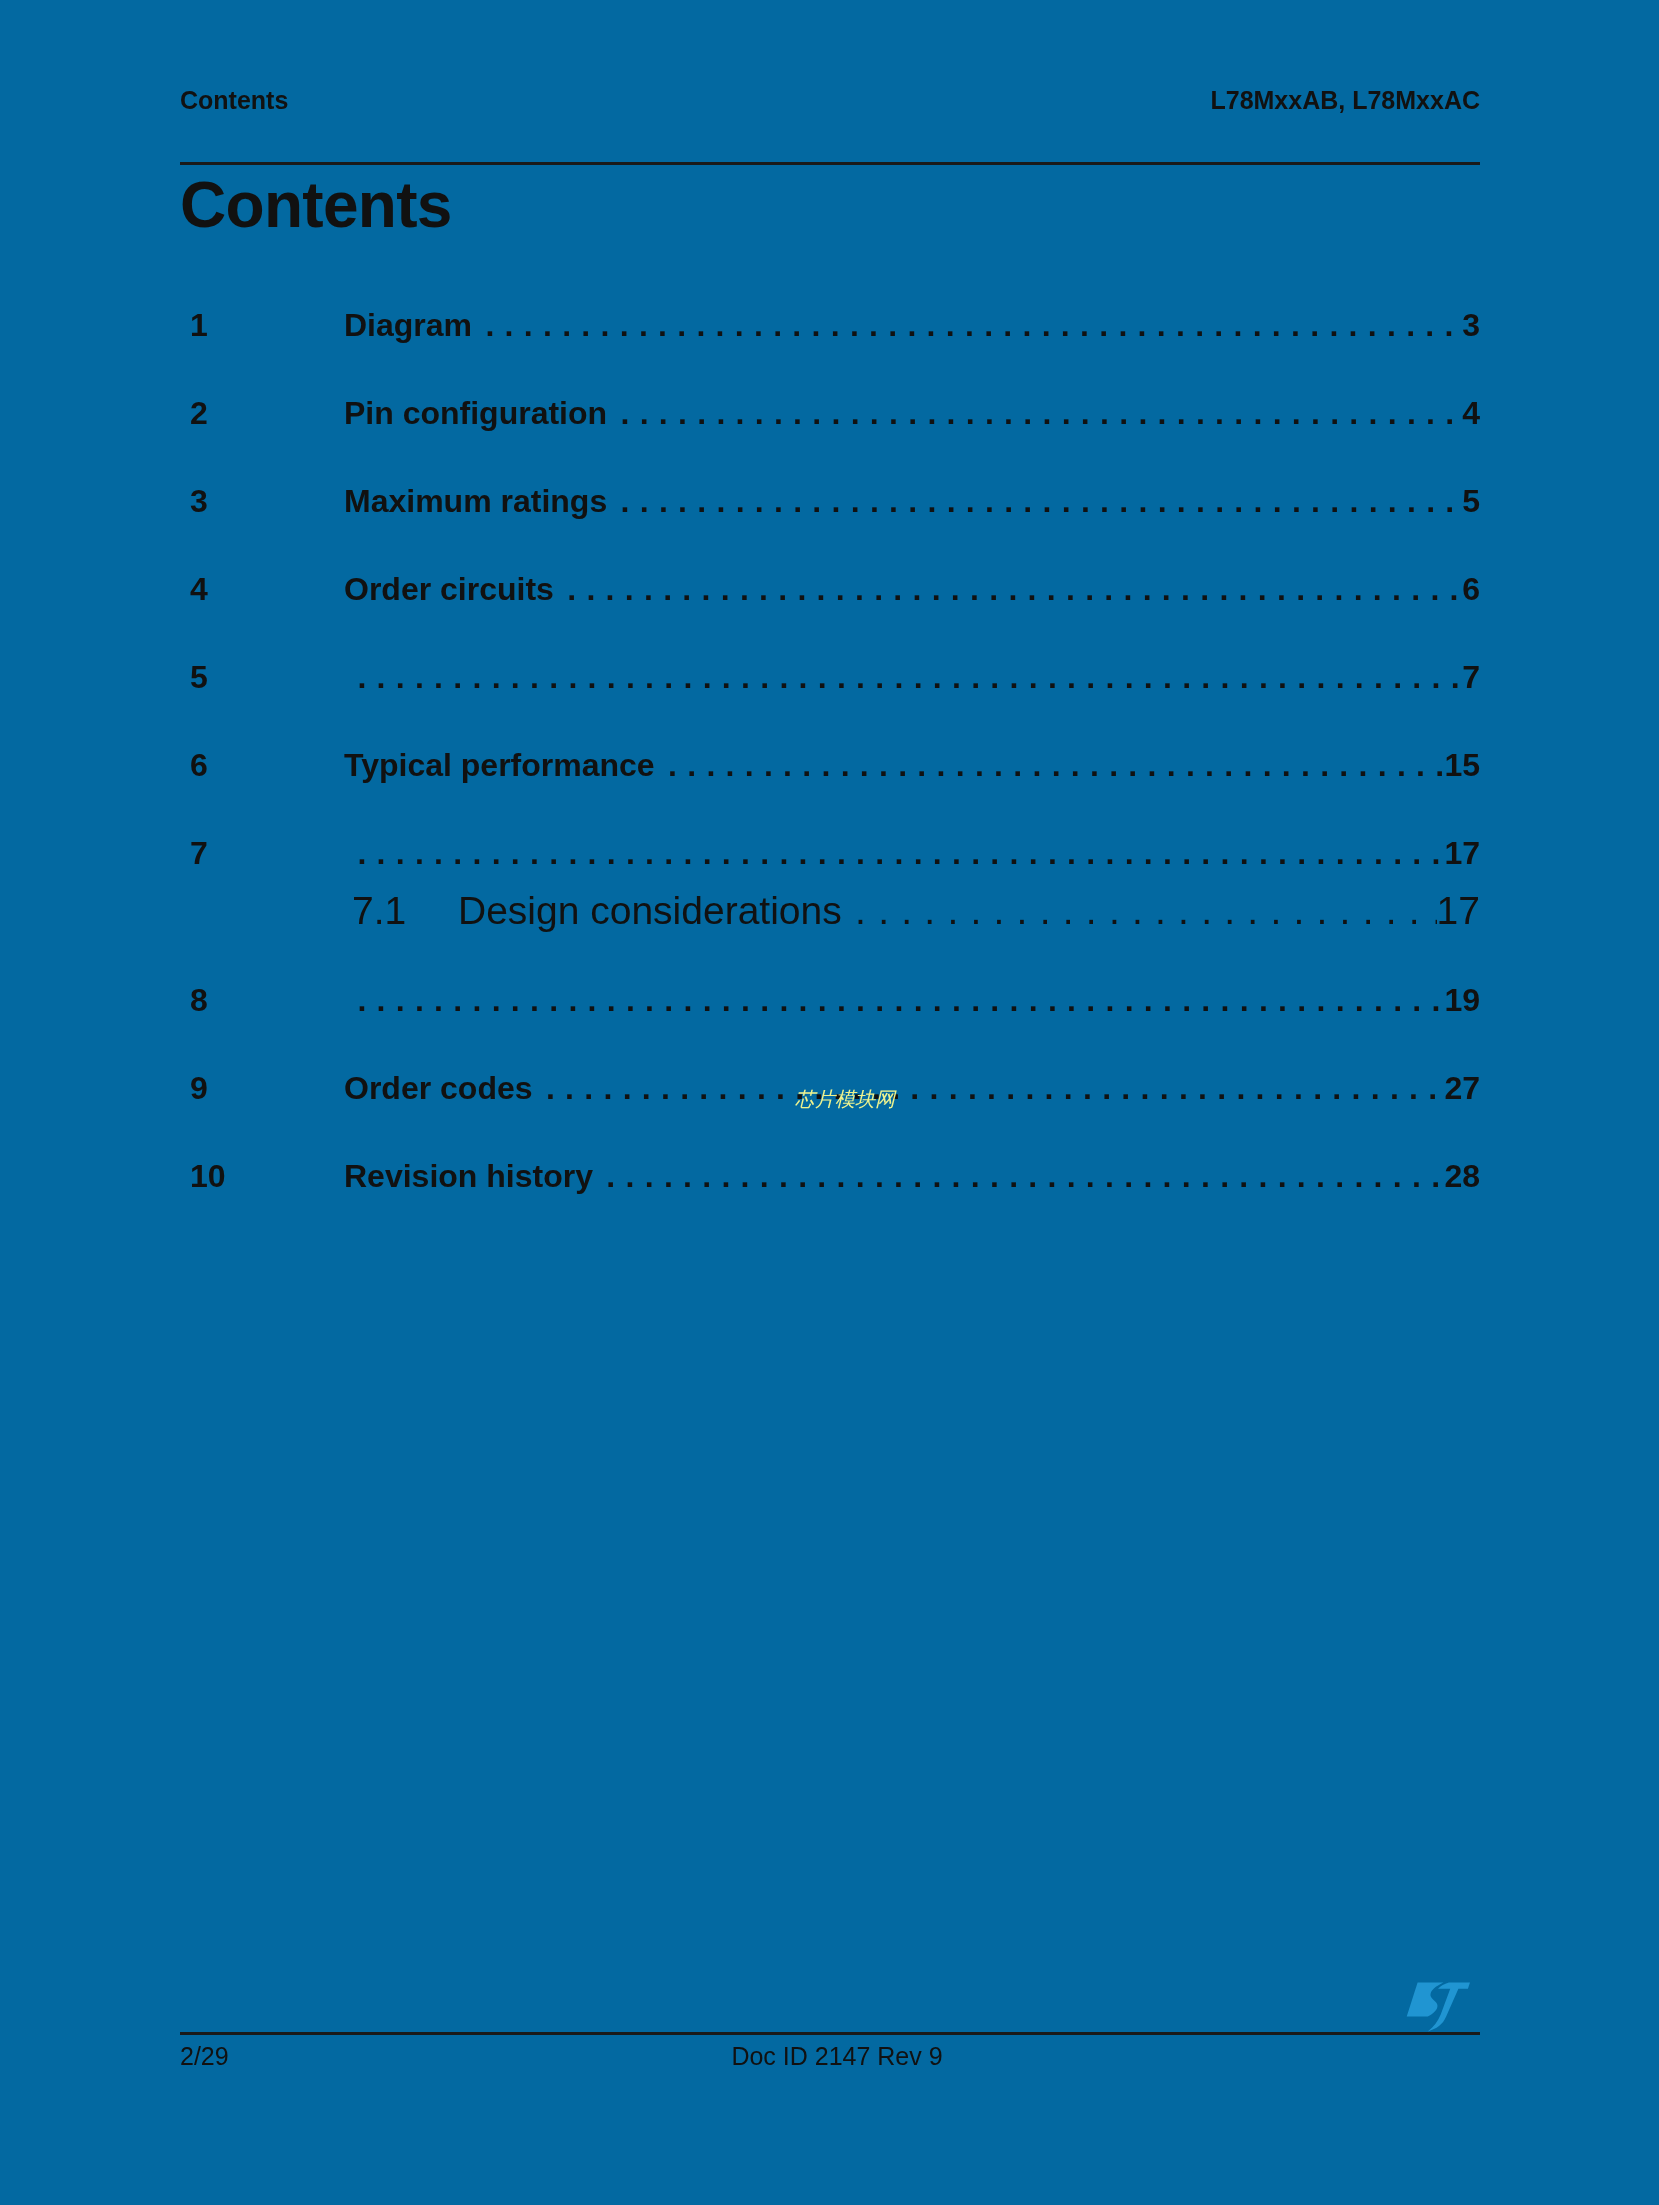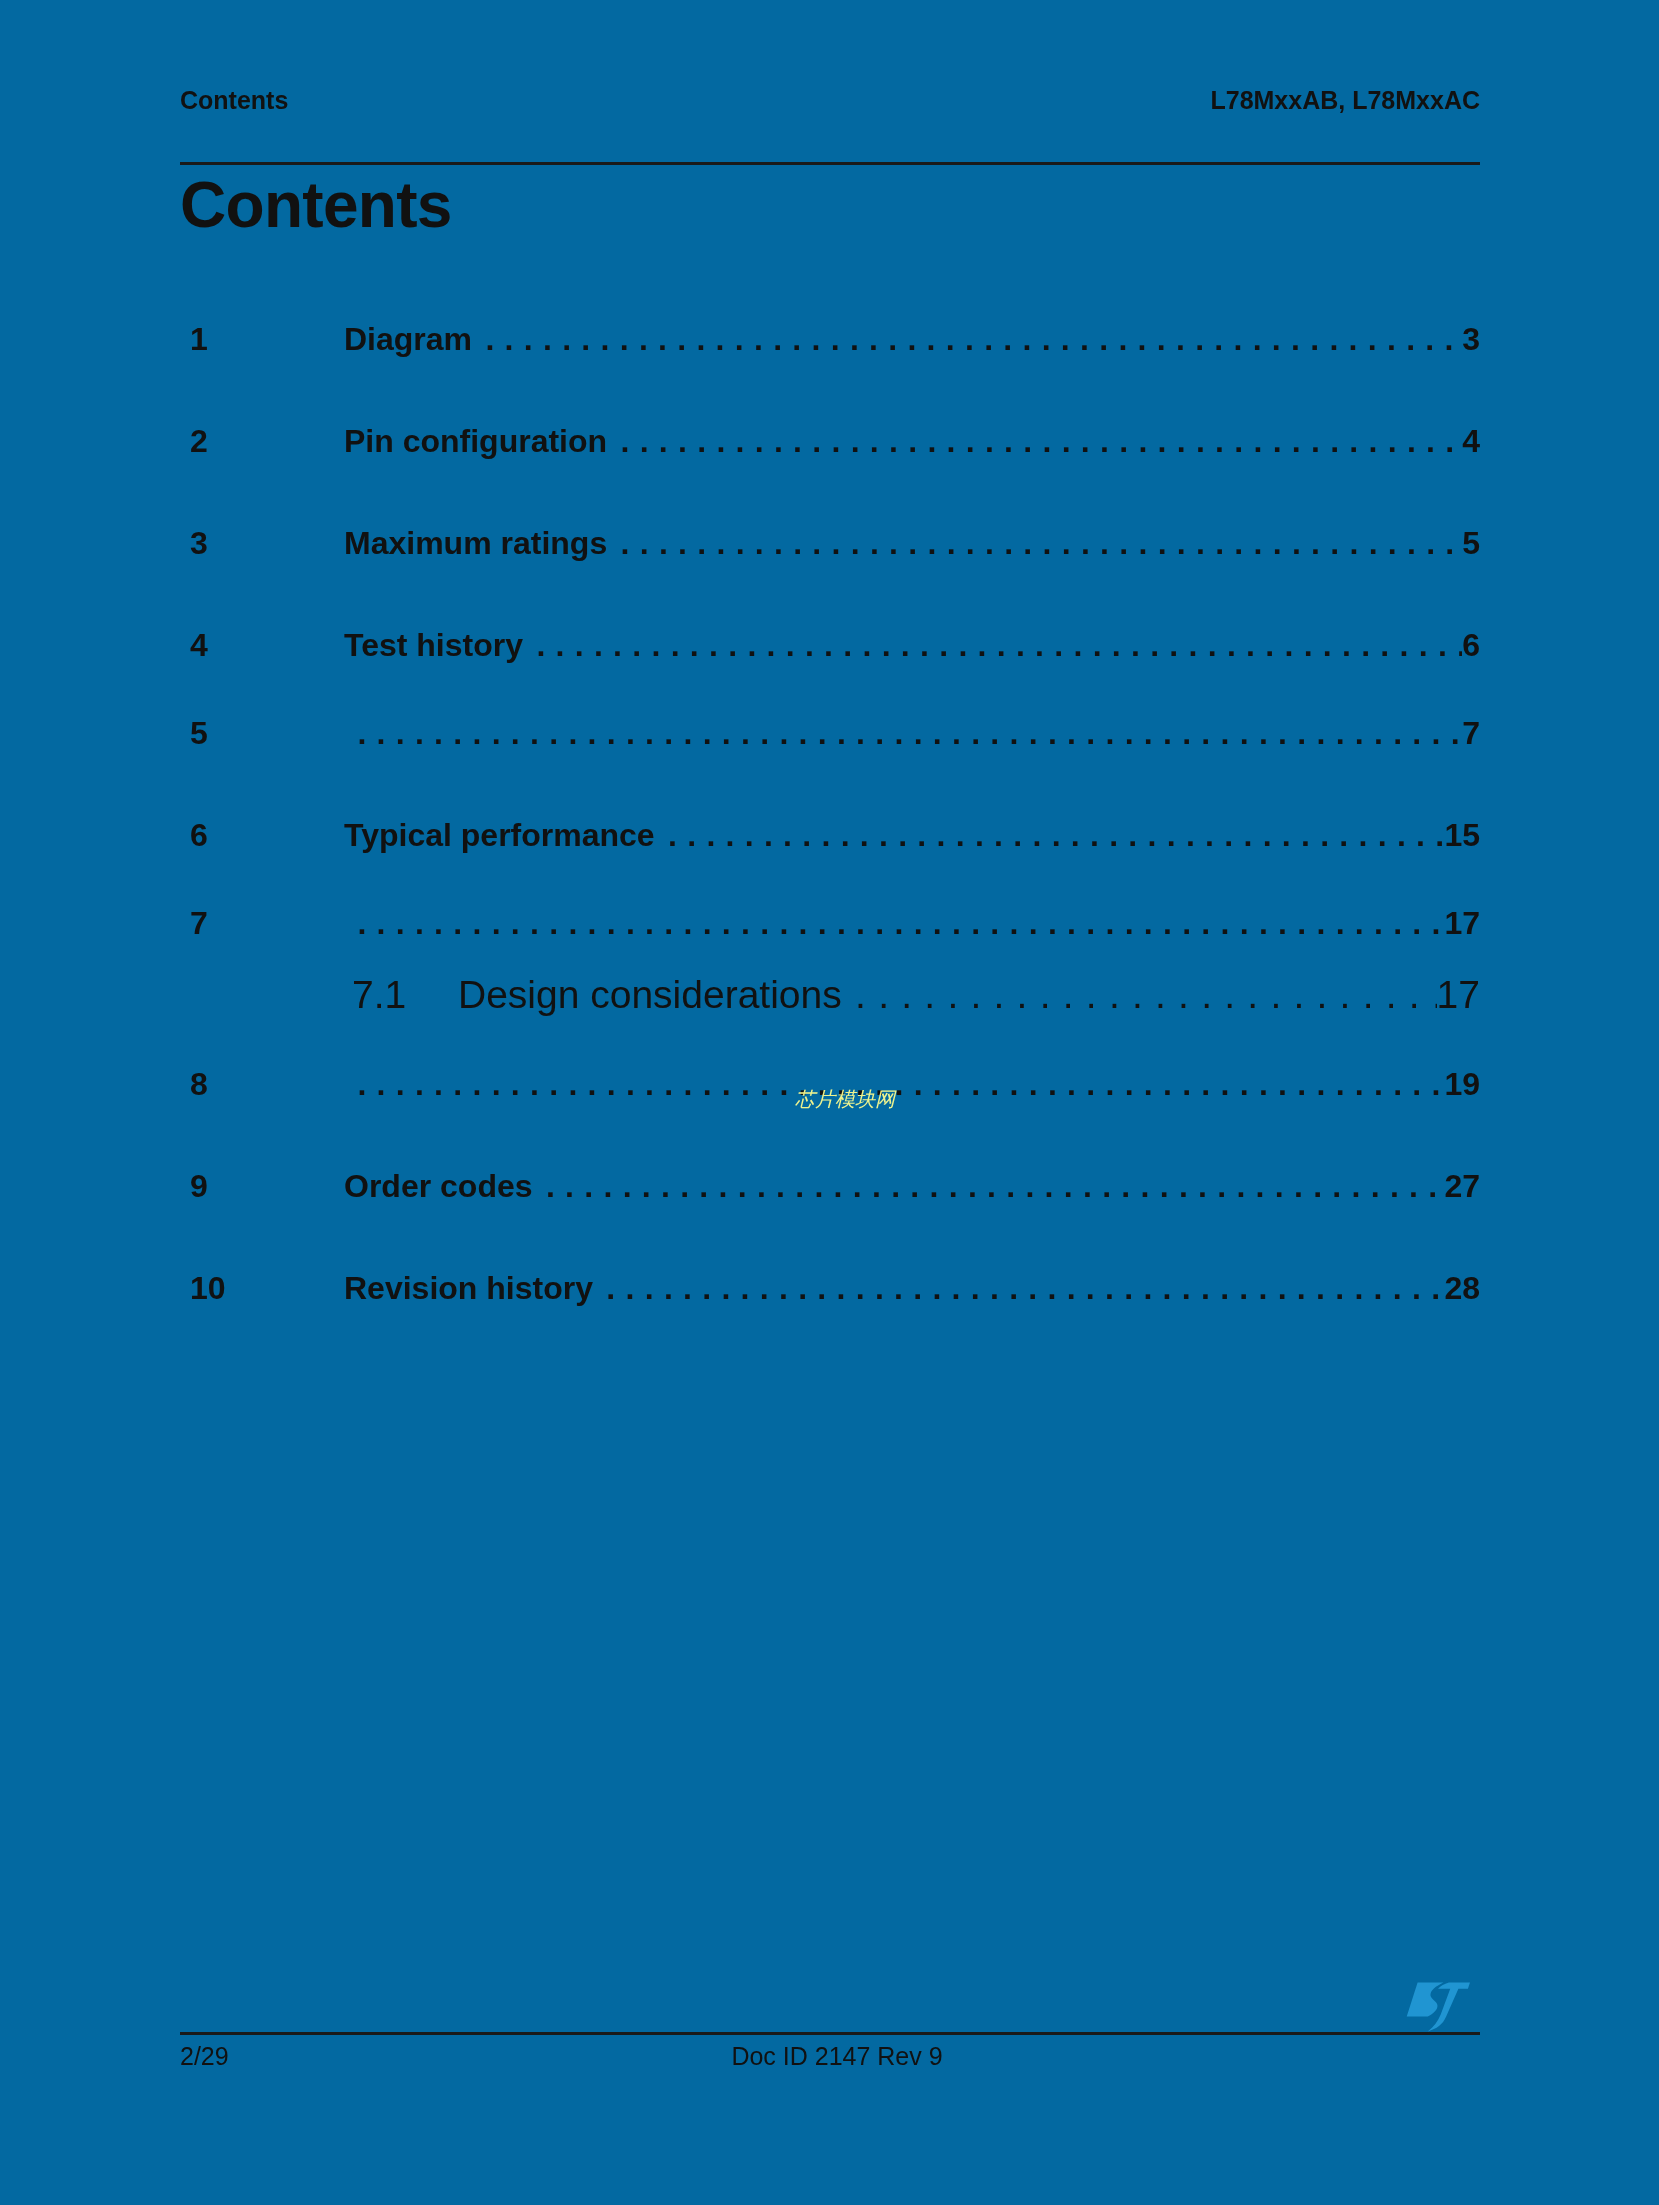--- a/index.html
+++ b/index.html
@@ -35,21 +35,21 @@
   .toc {
     position:absolute; top:306px; left:180px; right:180px;
   }
   .row {
     display:flex; align-items:baseline;
     font-size:32px; font-weight:bold; line-height:39px;
     margin-top:49px;
   }
   .row:first-child { margin-top:0; }
   .row .num  { flex:none; width:154px; margin-left:10px; }
-  .row .label{ flex:none; white-space:nowrap;margin-top:14px; }
+  .row .label{ flex:none; white-space:nowrap; }
   .row .leader {
     flex:1 1 0; overflow:hidden; white-space:nowrap;
     text-align:right; letter-spacing:0.7px;
     padding:0 10.7px 0 13.4px;
     min-width:0;
   }
   .row .pageno { flex:none; }
   .row.sub {
     font-size:39px; font-weight:normal; margin-top:18px;
   }
@@ -104,21 +104,21 @@
         <span class="pageno">4</span>
       </div>
       <div class="row">
         <span class="num">3</span>
         <span class="label">Maximum ratings</span>
         <span class="leader">. . . . . . . . . . . . . . . . . . . . . . . . . . . . . . . . . . . . . . . . . . . . . . . . . . . . . . . . . . . . . . . . . . . . . . . . . . . . . . . . . . . . . . . . . . </span>
         <span class="pageno">5</span>
       </div>
       <div class="row">
         <span class="num">4</span>
-        <span class="label">Test history</span>
+        <span class="label">Order circuits</span>
         <span class="leader">. . . . . . . . . . . . . . . . . . . . . . . . . . . . . . . . . . . . . . . . . . . . . . . . . . . . . . . . . . . . . . . . . . . . . . . . . . . . . . . . . . . . . . . . . . </span>
         <span class="pageno">6</span>
       </div>
       <div class="row">
         <span class="num">5</span>
         <span class="leader">. . . . . . . . . . . . . . . . . . . . . . . . . . . . . . . . . . . . . . . . . . . . . . . . . . . . . . . . . . . . . . . . . . . . . . . . . . . . . . . . . . . . . . . . . . </span>
         <span class="pageno">7</span>
       </div>
       <div class="row">
         <span class="num">6</span>

